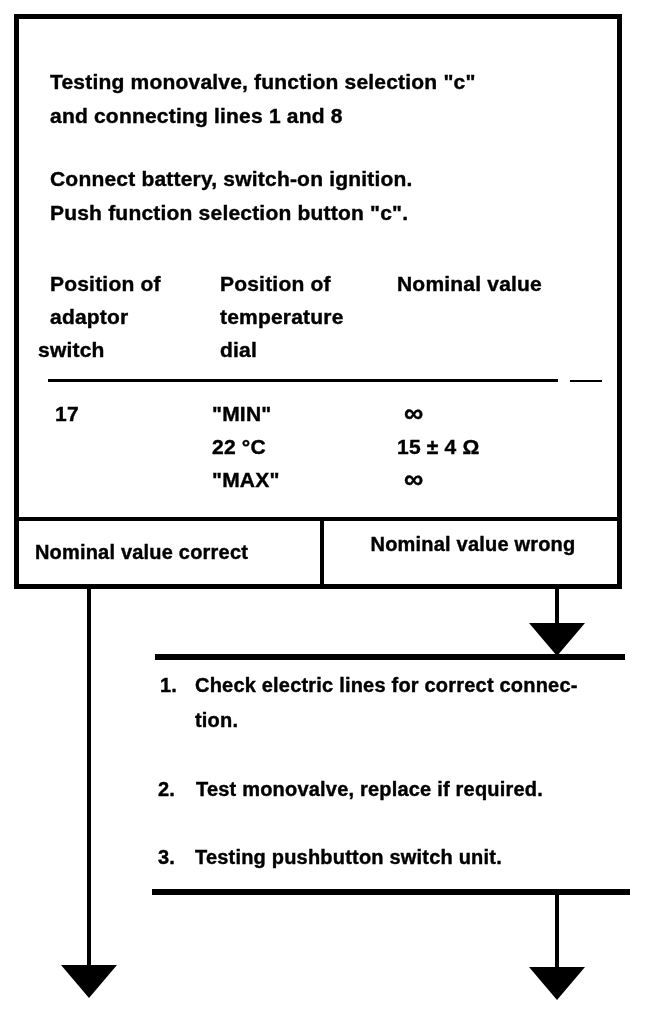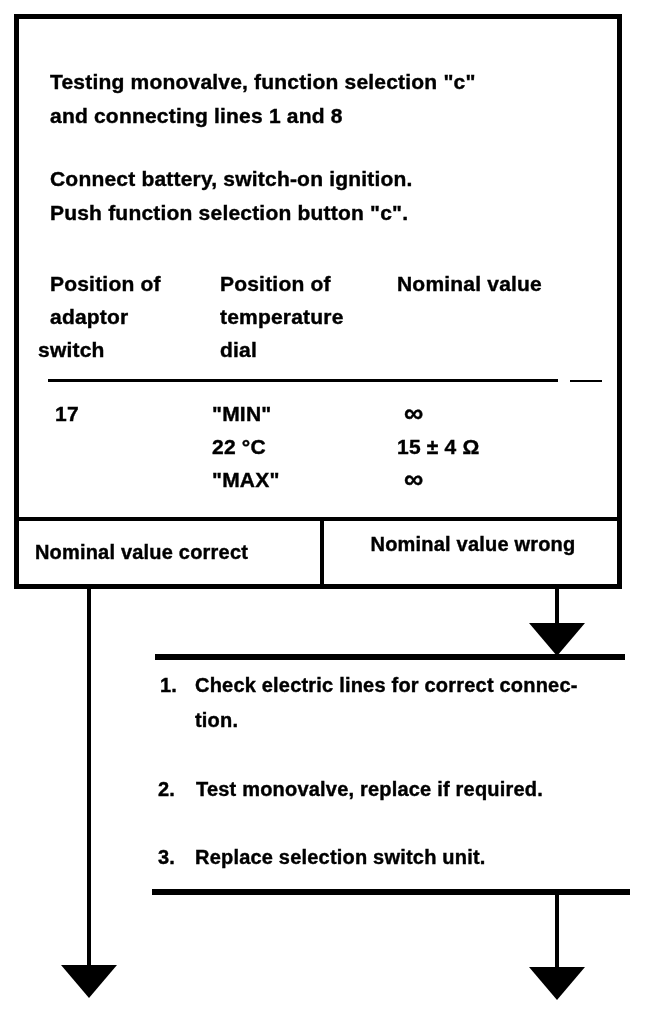--- a/index.html
+++ b/index.html
@@ -106,21 +106,21 @@
       <div class="abs t20" style="left:160px; top:674px;">1.</div>
       <div class="abs t20" style="left:195px; top:674px;">Check electric lines for correct connec-</div>
       <div class="abs t20" style="left:195px; top:709px;">tion.</div>
     </div>
     <div>
       <div class="abs t20" style="left:158px; top:778px;">2.</div>
       <div class="abs t20" style="left:196px; top:778px;">Test monovalve, replace if required.</div>
     </div>
     <div>
       <div class="abs t20" style="left:158px; top:846px;">3.</div>
-      <div class="abs t20" style="left:195px; top:846px;">Replace selection switch unit.</div>
+      <div class="abs t20" style="left:195px; top:846px;">Testing pushbutton switch unit.</div>
     </div>
   </div>
 
   <div class="hline" style="left:152px; top:889px; width:478px; height:6px;"></div>
 
   <div>
     <div class="vline" style="left:555px; top:895px; width:4px; height:75px;"></div>
     <div class="arrowhead" style="left:529px; top:967px;"></div>
   </div>
 

